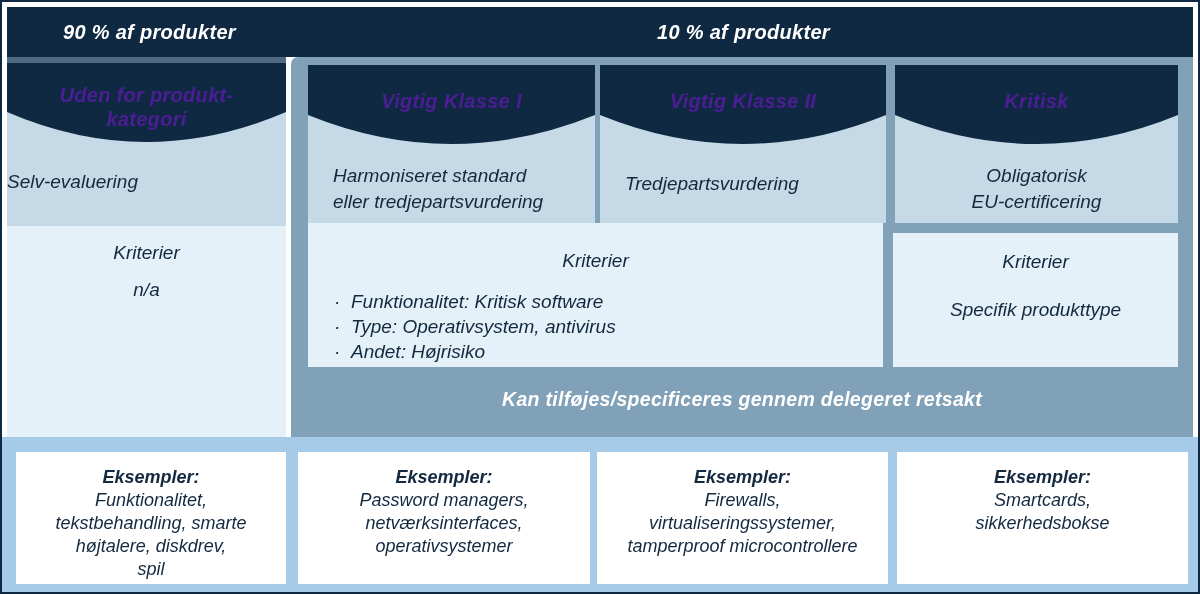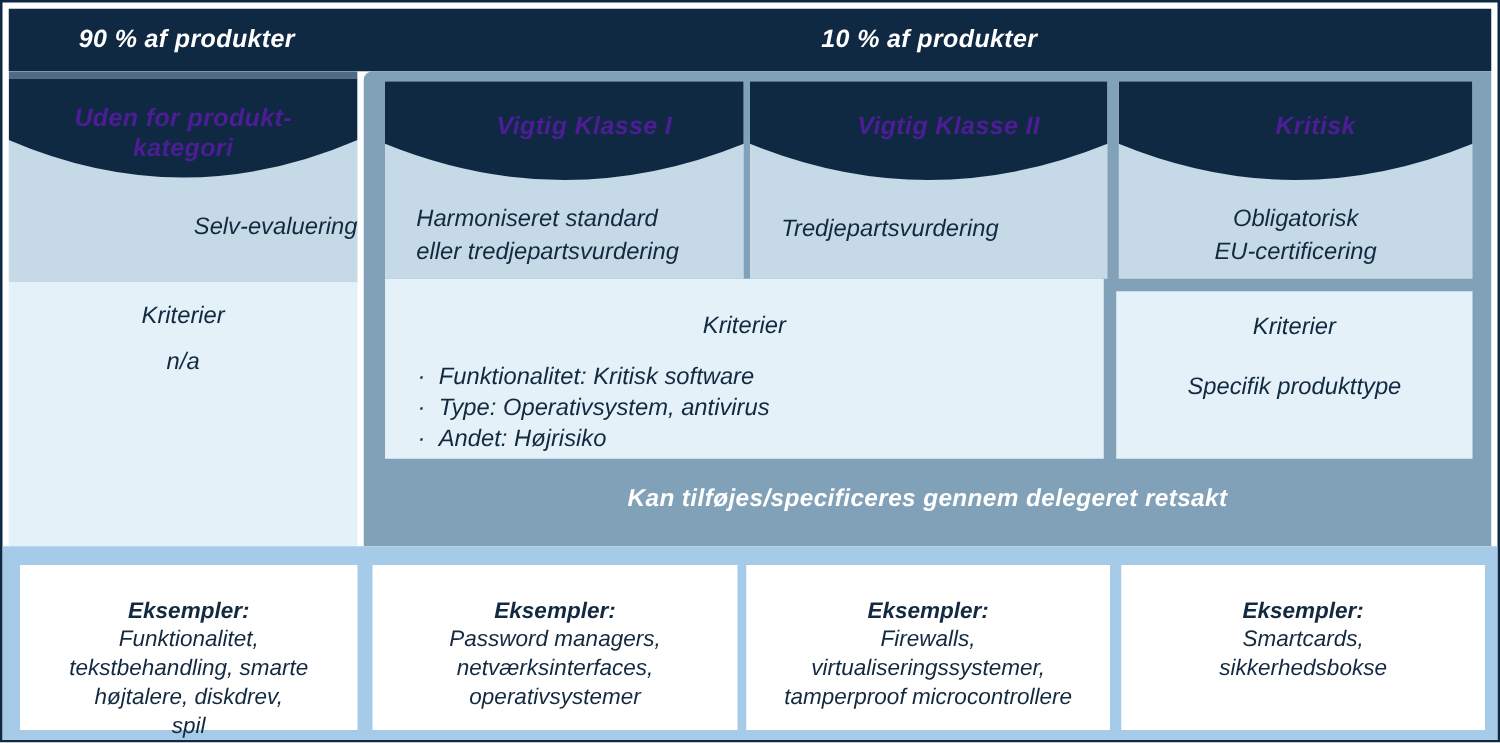--- a/index.html
+++ b/index.html
@@ -15,50 +15,50 @@
     color:#ffffff;font-weight:700;font-size:20px;letter-spacing:.3px;white-space:nowrap;}
   .tb-left{left:56px;}
   .tb-right{left:650px;}
   
   .col1{left:5px;top:55px;width:279px;height:380px;}
   .c1-assess{position:absolute;left:0;top:0;width:279px;height:169px;background:#c5d9e6;}
   .curve{position:absolute;left:0;top:0;display:block;}
   .col-title{position:absolute;left:0;width:100%;text-align:center;color:#4c1d95;
     font-weight:700;font-size:20px;line-height:24px;letter-spacing:.3px;}
   .c1-title{top:26px;}
-  .c1-body{position:absolute;left:0;top:113px;width:100%;text-align:right;
+  .c1-body{position:absolute;left:0;top:113px;width:100%;text-align:left;
     font-size:19px;line-height:24px;}
   .c1-krit{position:absolute;left:0;top:169px;width:279px;height:211px;background:#e4f1f9;text-align:center;}
   .krit-title{font-size:19px;line-height:24px;}
   .c1-krit .krit-title{margin-top:15px;}
   .c1-krit .krit-value{margin-top:13px;font-size:19px;line-height:24px;}
   
   .panel{left:289px;top:55px;width:902px;height:380px;background:#80a1b7;border-top-left-radius:7px;}
   .pcol{position:absolute;top:8px;height:158px;background:#c5d9e6;}
   .pcol2{left:17px;width:287px;}
   .pcol3{left:309px;width:286px;}
   .pcol4{left:604px;width:283px;}
-  .pcol .col-title{top:24px;padding-left:16px;}
+  .pcol .col-title{top:24px;}
   .pcol-body{position:absolute;left:25px;right:6px;top:98px;font-size:19px;line-height:26px;}
   .pcol3 .pcol-body{top:106px;}
   .pcol4 .pcol-body{left:0;right:0;text-align:center;}
   .bigkrit{position:absolute;left:17px;top:166px;width:575px;height:144px;background:#e4f1f9;}
   .bigkrit .krit-title{display:block;text-align:center;margin-top:26px;}
   .bk-list{position:absolute;left:26px;top:66px;right:10px;}
   .bk-row{display:flex;gap:9px;font-size:19px;line-height:25px;}
   .bk-dot{width:8px;flex:0 0 auto;}
   .c4krit{position:absolute;left:602px;top:176px;width:285px;height:134px;background:#e4f1f9;text-align:center;}
   .c4krit .krit-title{margin-top:17px;}
   .c4krit .krit-value{margin-top:24px;font-size:19px;line-height:24px;}
   .delegated{position:absolute;left:0;right:0;top:331px;text-align:center;
     color:#ffffff;font-weight:700;font-size:19.5px;letter-spacing:.3px;}
   
   .strip{left:0;top:435px;width:1196px;height:155px;background:#a6cbe9;}
   .ex{position:absolute;top:15px;height:132px;background:#ffffff;text-align:center;
-    box-sizing:border-box;padding-top:25px;}
+    box-sizing:border-box;padding-top:14px;}
   .ex1{left:14px;width:270px;}
   .ex2{left:296px;width:292px;}
   .ex3{left:595px;width:291px;}
   .ex4{left:895px;width:291px;}
   .ex-title{font-weight:700;font-size:18px;line-height:23px;}
   .ex-line{font-size:18px;line-height:23px;}
 </style>
 </head>
 <body>
 

